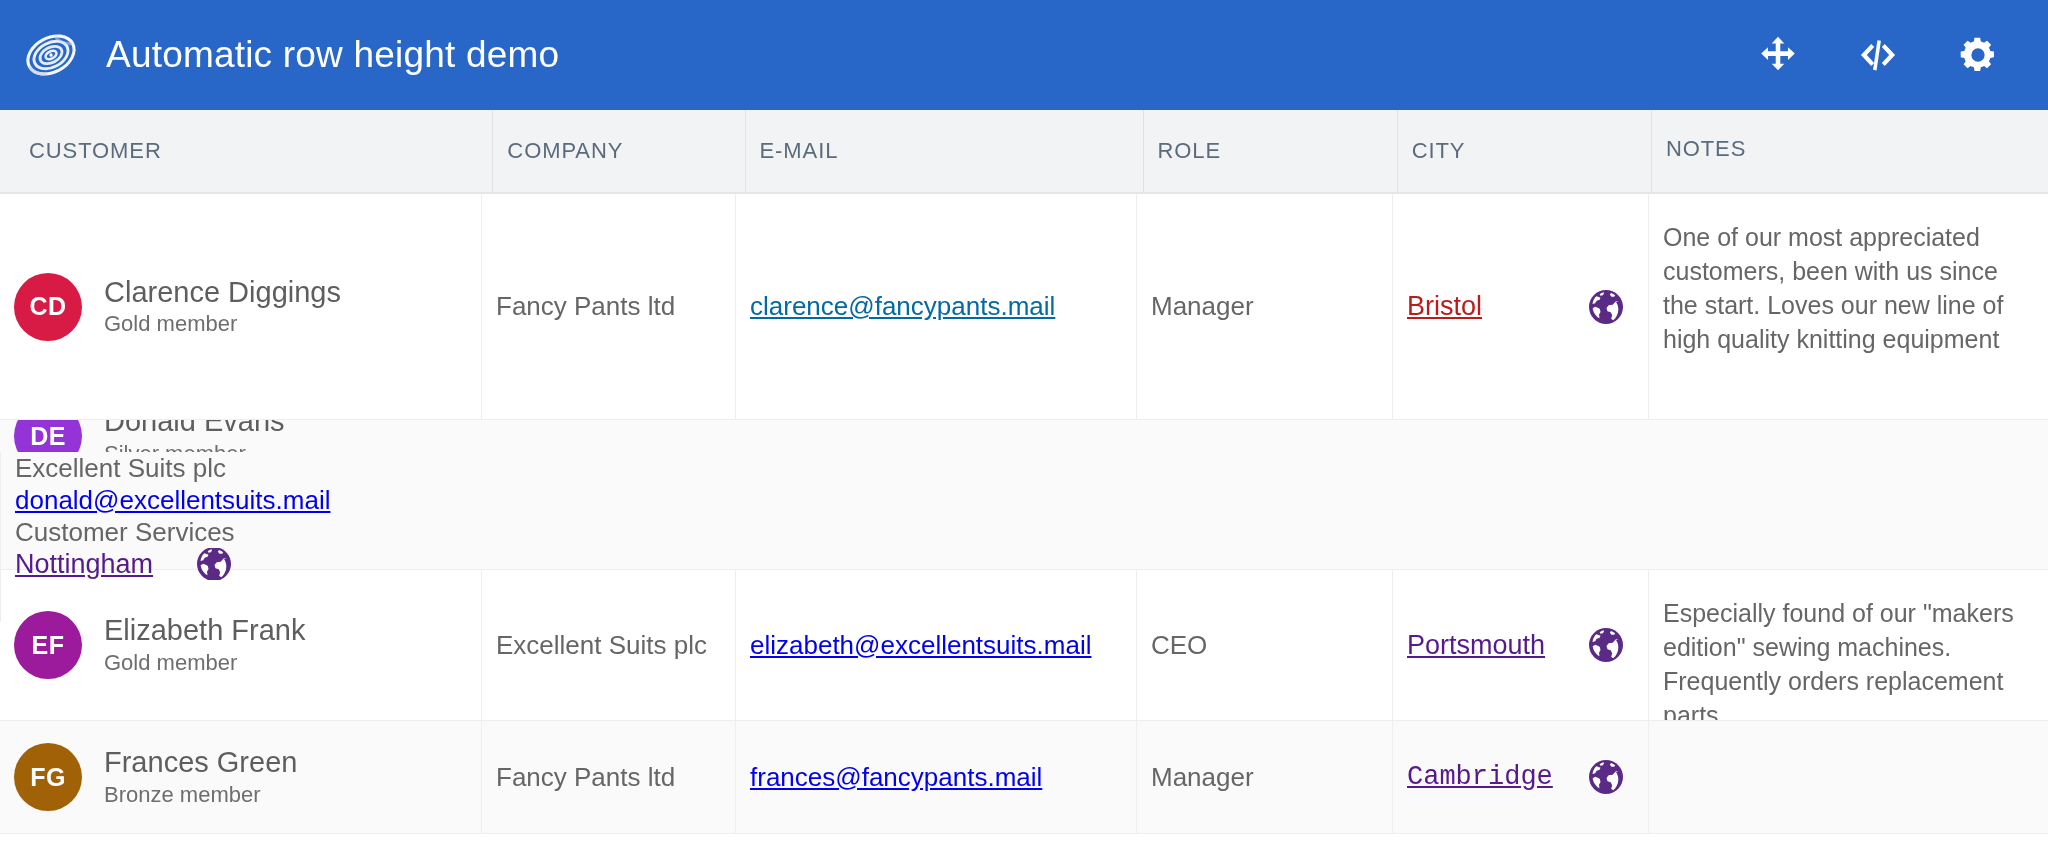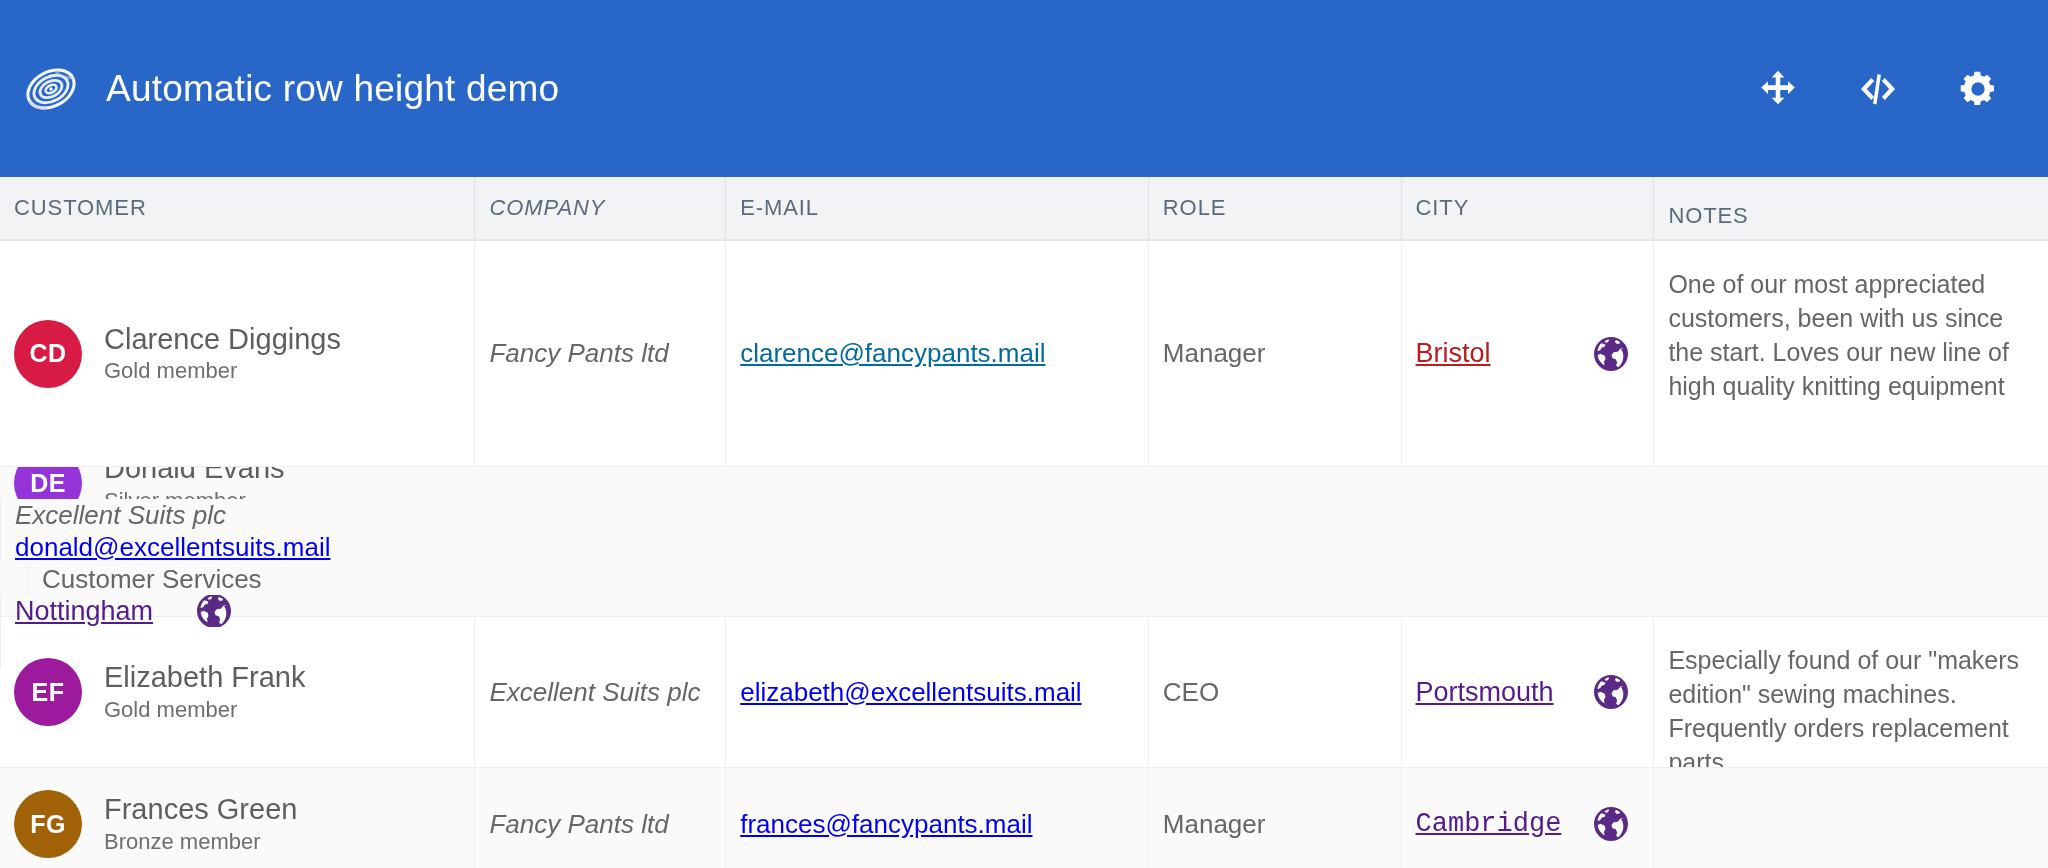--- a/index.html
+++ b/index.html
@@ -10,21 +10,21 @@
   body {
     width: 2048px;
     height: 868px;
     overflow: hidden;
     font-family: "Liberation Sans", sans-serif;
     -webkit-font-smoothing: antialiased;
   }
 
   
   .appbar {
-    height: 177px;
+    height: 110px;
     background: #2867c8;
     display: flex;
     align-items: center;
     padding: 0 46px 0 22px;
     box-sizing: border-box;
   }
   .brand {
     display: flex;
     align-items: center;
     gap: 26px;
@@ -67,21 +67,22 @@
   }
   .grid-row {
     display: flex;
     width: 100%;
     box-sizing: border-box;
   }
 
   .head-row {
     background: #f2f3f5;
     border-bottom: 2px solid #e3e5e8;
-    height: 64px;
+    height: 84px;
+    padding-left: 15px;
   }
   .head-cell {
     box-sizing: border-box;
     display: flex;
     align-items: center;
     padding: 0 14px;
     border-left: 1px solid #e0e2e6;
     color: #5b6b7c;
     font-size: 22px;
     letter-spacing: 0.9px;
@@ -104,23 +105,23 @@
     display: flex;
     align-items: center;
     font-size: 26px;
     color: #666666;
     overflow: hidden;
   }
   .cell:first-child { border-left: none; }
 
   
   .c-customer { width: 481px; }
-  .c-company  { width: 254px; font-style: italic; }
+  .c-company  { width: 254px; }
   .c-email    { width: 401px; }
-  .c-role     { width: 256px; margin-left: 27px; }
+  .c-role     { width: 256px; }
   .c-city     { width: 256px; }
   .c-notes    { width: 400px; }
 
   
   .cust-wrap {
     display: flex;
     align-items: center;
     gap: 22px;
   }
   .avatar {

